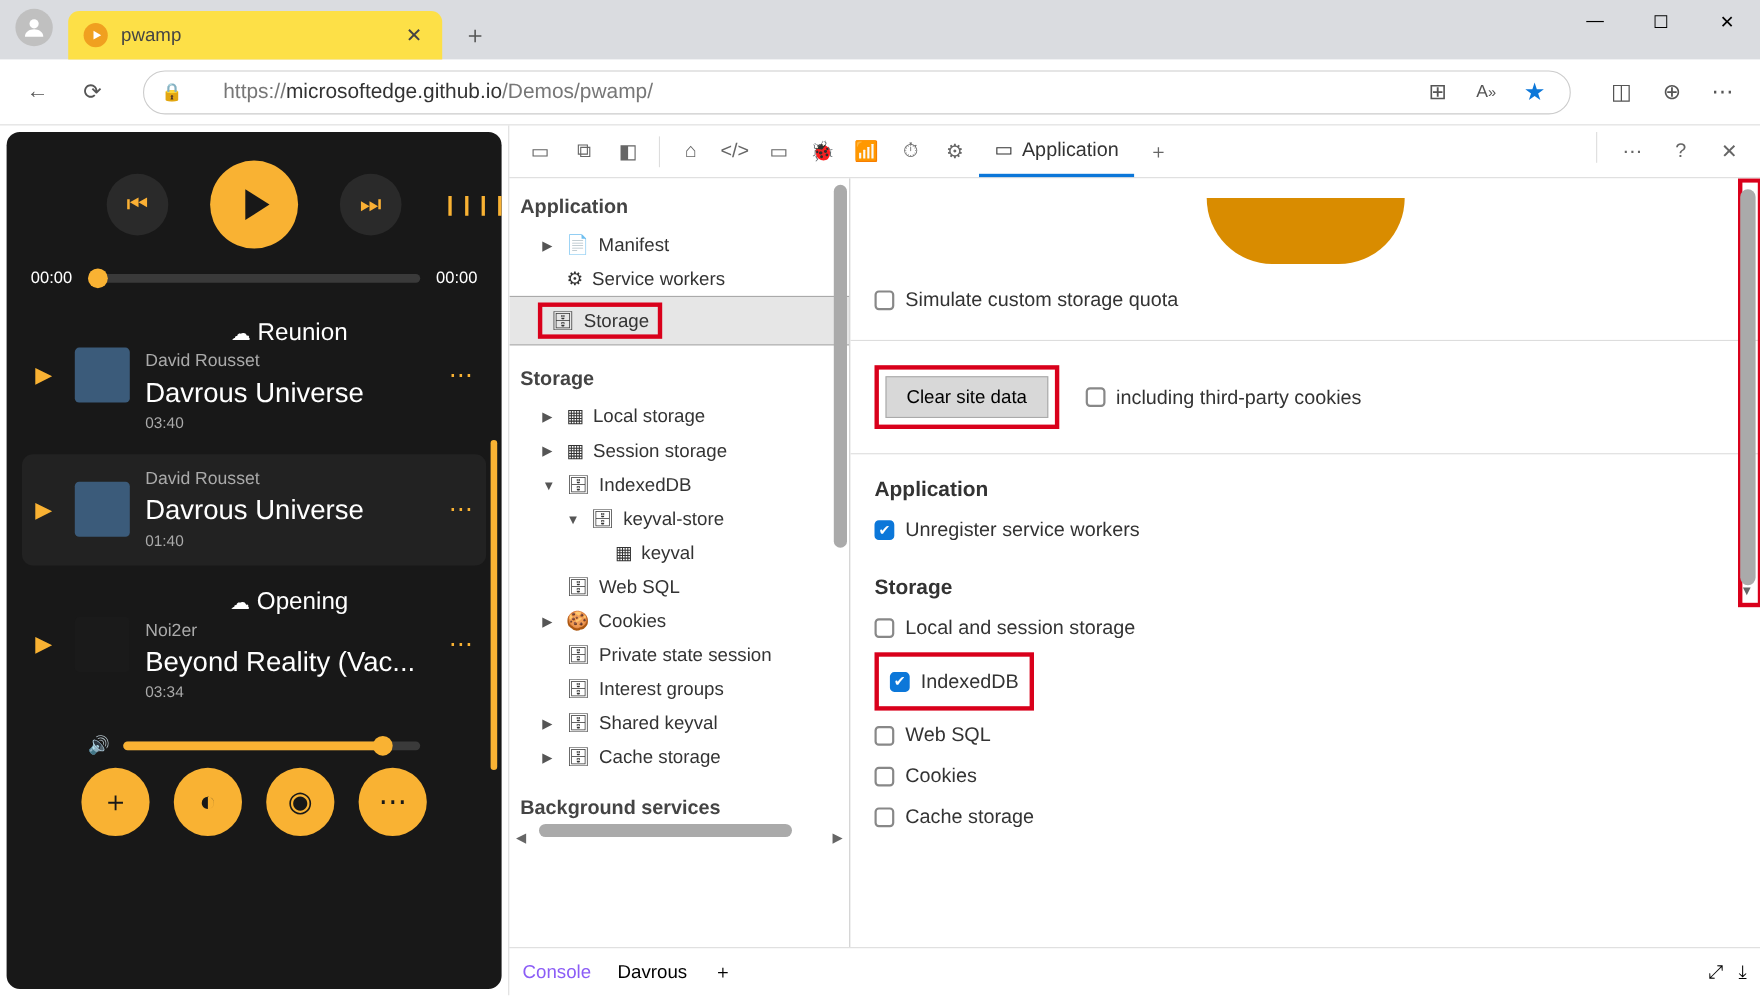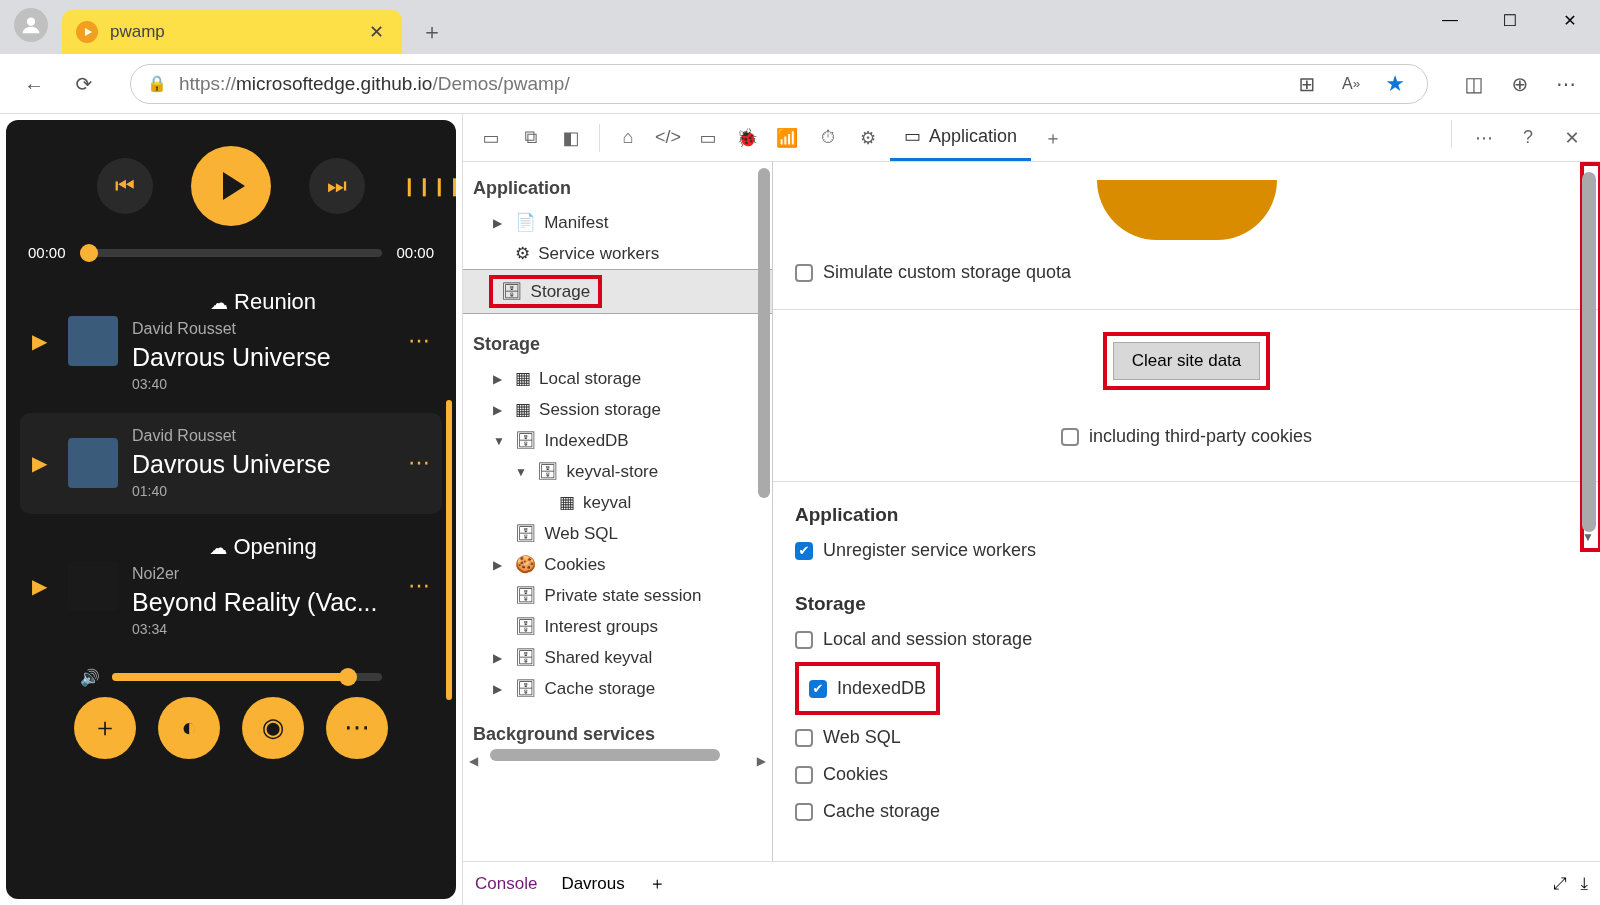--- a/index.html
+++ b/index.html
@@ -14,21 +14,21 @@
 .tab-icon::after { content:""; width:0;height:0;border-left:7px solid #fff;border-top:4px solid transparent;border-bottom:4px solid transparent; margin-left:2px;}
 .tab-title { flex:1; font-size: 17px; color: #444; }
 .tab-close { font-size: 18px; color: #444; padding: 4px; cursor: pointer; }
 .new-tab { width: 36px; height: 36px; margin-left: 12px; margin-bottom: 4px; font-size: 22px; color: #555; display:flex;align-items:center;justify-content:center; cursor:pointer;}
 .win-ctrl { position: absolute; right: 0; top: 0; display: flex; }
 .win-btn { width: 60px; height: 40px; display:flex;align-items:center;justify-content:center; font-size:16px; cursor:pointer;}
 
 .nav-bar { height: 60px; display:flex; align-items:center; padding: 0 18px; gap: 18px; border-bottom: 1px solid #ddd;}
 .nav-btn { width:32px;height:32px; display:flex;align-items:center;justify-content:center; cursor:pointer; color:#555; font-size:20px;}
 .url-bar { flex:1; margin: 0 12px; height: 40px; border:1px solid #ccc; border-radius:22px; display:flex;align-items:center; padding:0 16px; gap:12px;}
-.url-text { flex:1; font-size:19px; color:#333; white-space:nowrap;}
+.url-text { flex:1; font-size:19px; color:#333; white-space:nowrap;margin-left:24px;}
 .url-text .gray { color:#777;}
 .nav-right { display:flex; gap:14px; align-items:center;}
 .star-icon { color:#0c77d9; font-size:22px;}
 
 
 .content { display:flex; height: calc(100% - 114px); }
 
 
 .player { width: 450px; background: #181818; color:#fff; border-radius: 12px; margin: 6px; padding: 12px 14px 14px 14px; position:relative; }
 .player-top { display:flex; justify-content:center; gap:38px; align-items:center; margin-top:14px; position:relative;}
@@ -86,21 +86,21 @@
 .cb{width:18px;height:18px;border:2px solid #888;border-radius:4px;display:inline-flex;align-items:center;justify-content:center;font-size:13px;color:#fff;}
 .cb.checked{background:#0c77d9;border-color:#0c77d9;}
 .dt-btn{background:#d8d8d8;border:1px solid #aaa;padding:8px 18px;font-size:17px;cursor:pointer;}
 .sect-title{font-weight:600;margin:18px 0 10px 0;font-size:19px;}
 .dt-main hr{border:none;border-top:1px solid #ddd;margin:22px -22px;}
 .dt-main-scroll{position:absolute;right:2px;top:6px;width:14px;height:360px;background:#aaa;border-radius:7px;}
 .red-scroll{border:4px solid #d9001b;position:absolute;right:-2px;top:0;width:22px;height:390px;}
 .down-arrow{position:absolute;right:4px;bottom:4px;font-size:12px;color:#666;}
 
 .dt-drawer{height:44px;border-top:1px solid #ddd;display:flex;align-items:center;padding:0 12px;gap:24px;font-size:17px;}
-.dt-drawer .active{color:#701a75;}
+.dt-drawer .active{color:#8b5cf6;}
 .dt-drawer .right{margin-left:auto;display:flex;gap:14px;}
 
 .hscroll{height:16px;display:flex;align-items:center;padding:0 6px;}
 .hscroll .arrow{font-size:12px;color:#666;cursor:pointer;}
 .hscroll .track{flex:1;height:12px;position:relative;margin:0 4px;}
 .hscroll .thumb{position:absolute;left:8px;top:0;width:230px;height:12px;background:#aaa;border-radius:6px;}
 </style>
 </head>
 <body>
 
@@ -266,21 +266,21 @@
         <div class="dt-sb-scroll"></div>
       </div>
 
       <div class="dt-main">
         <div class="orange-arc"></div>
         <div class="cb-row">
             <span class="cb"></span>
             <span>Simulate custom storage quota</span>
           </div>
         <hr>
-        <div style="display:flex;align-items:center;gap:24px;flex-direction:column;">
+        <div style="display:flex;align-items:center;gap:24px;">
           <span class="red-box" style="padding:6px;display:inline-block;"><button class="dt-btn">Clear site data</button></span>
           <span class="cb-row">
               <span class="cb"></span>
               <span>including third-party cookies</span>
             </span>
         </div>
         <hr>
         <div class="sect-title">Application</div>
         <div class="cb-row">
             <span class="cb checked">✔</span>

